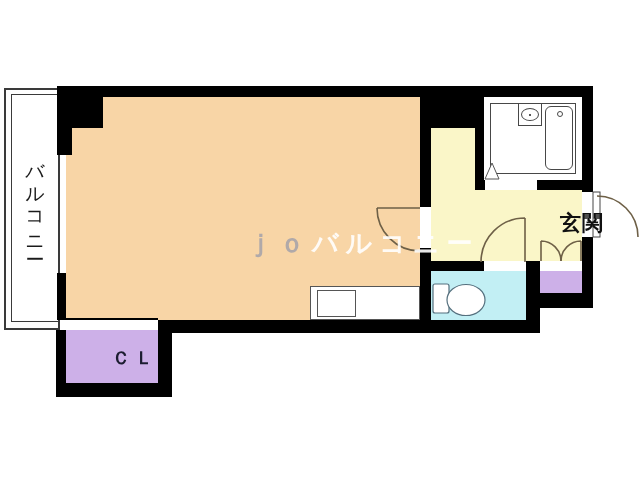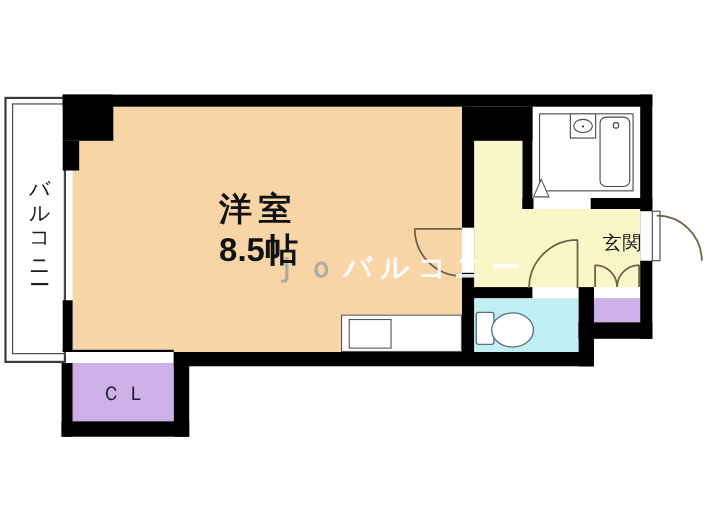--- a/index.html
+++ b/index.html
@@ -10,22 +10,22 @@
   .gap{background:#fff;}
   .room-main{background:#F8D5A6;}
   .room-entrance{background:#FAF6C8;}
   .room-toilet{background:#C2EFF4;}
   .room-purple{background:#CDB0E8;}
   .room-bath{background:#ffffff;}
   .thinline{border:1px solid #474747;background:#fff;}
   .label{color:#111;white-space:nowrap;}
   #lbl-main{left:170px;top:172px;width:130px;text-align:center;font-size:30px;font-weight:600;letter-spacing:6px;line-height:37px;}
   #lbl-main .size{letter-spacing:0px;font-weight:600;}
-  #lbl-entrance{left:548px;top:209px;font-size:17px;font-weight:400;letter-spacing:1px;}
-  #lbl-cl{left:66px;top:346px;width:92px;text-align:left;font-size:18px;font-weight:400;letter-spacing:5px;color:#1c1c30;margin-left:26px;}
+  #lbl-entrance{left:560px;top:209px;font-size:21px;font-weight:700;letter-spacing:1px;}
+  #lbl-cl{left:66px;top:346px;width:92px;text-align:right;font-size:18px;font-weight:700;letter-spacing:5px;color:#1c1c30;}
   #lbl-balcony{left:22px;top:150px;font-size:19px;font-weight:500;color:#1a1a1a;
                writing-mode:vertical-rl;text-orientation:upright;letter-spacing:3px;}
   #watermark{left:246px;top:226px;font-size:26px;font-weight:700;letter-spacing:7px;}
   #watermark .w1{color:rgba(158,158,170,0.8);}
   #watermark .w2{color:rgba(255,255,255,0.9);}
   svg{position:absolute;left:0;top:0;}
 </style>
 </head>
 <body>
 
@@ -89,21 +89,17 @@
     <g stroke="#55707e" stroke-width="1.2" fill="#ffffff">
       <rect x="433" y="284" width="16" height="29" rx="2"></rect>
       <ellipse cx="466" cy="300" rx="19" ry="15.5"></ellipse>
     </g>
   </svg>
 
   <div class="abs" id="watermark">
     <span class="w1">ｊｏ</span><span class="w2">バルコニー</span>
   </div>
 
-  <div class="abs label" id="lbl-main">
-    <div>洋室</div>
-    <div class="size">8.5帖</div>
-  </div>
   <div class="abs label" id="lbl-entrance">玄関</div>
   <div class="abs label" id="lbl-cl">ＣＬ</div>
   <div class="abs label" id="lbl-balcony">バルコニー</div>
 
 </div>
 
 </body></html>

